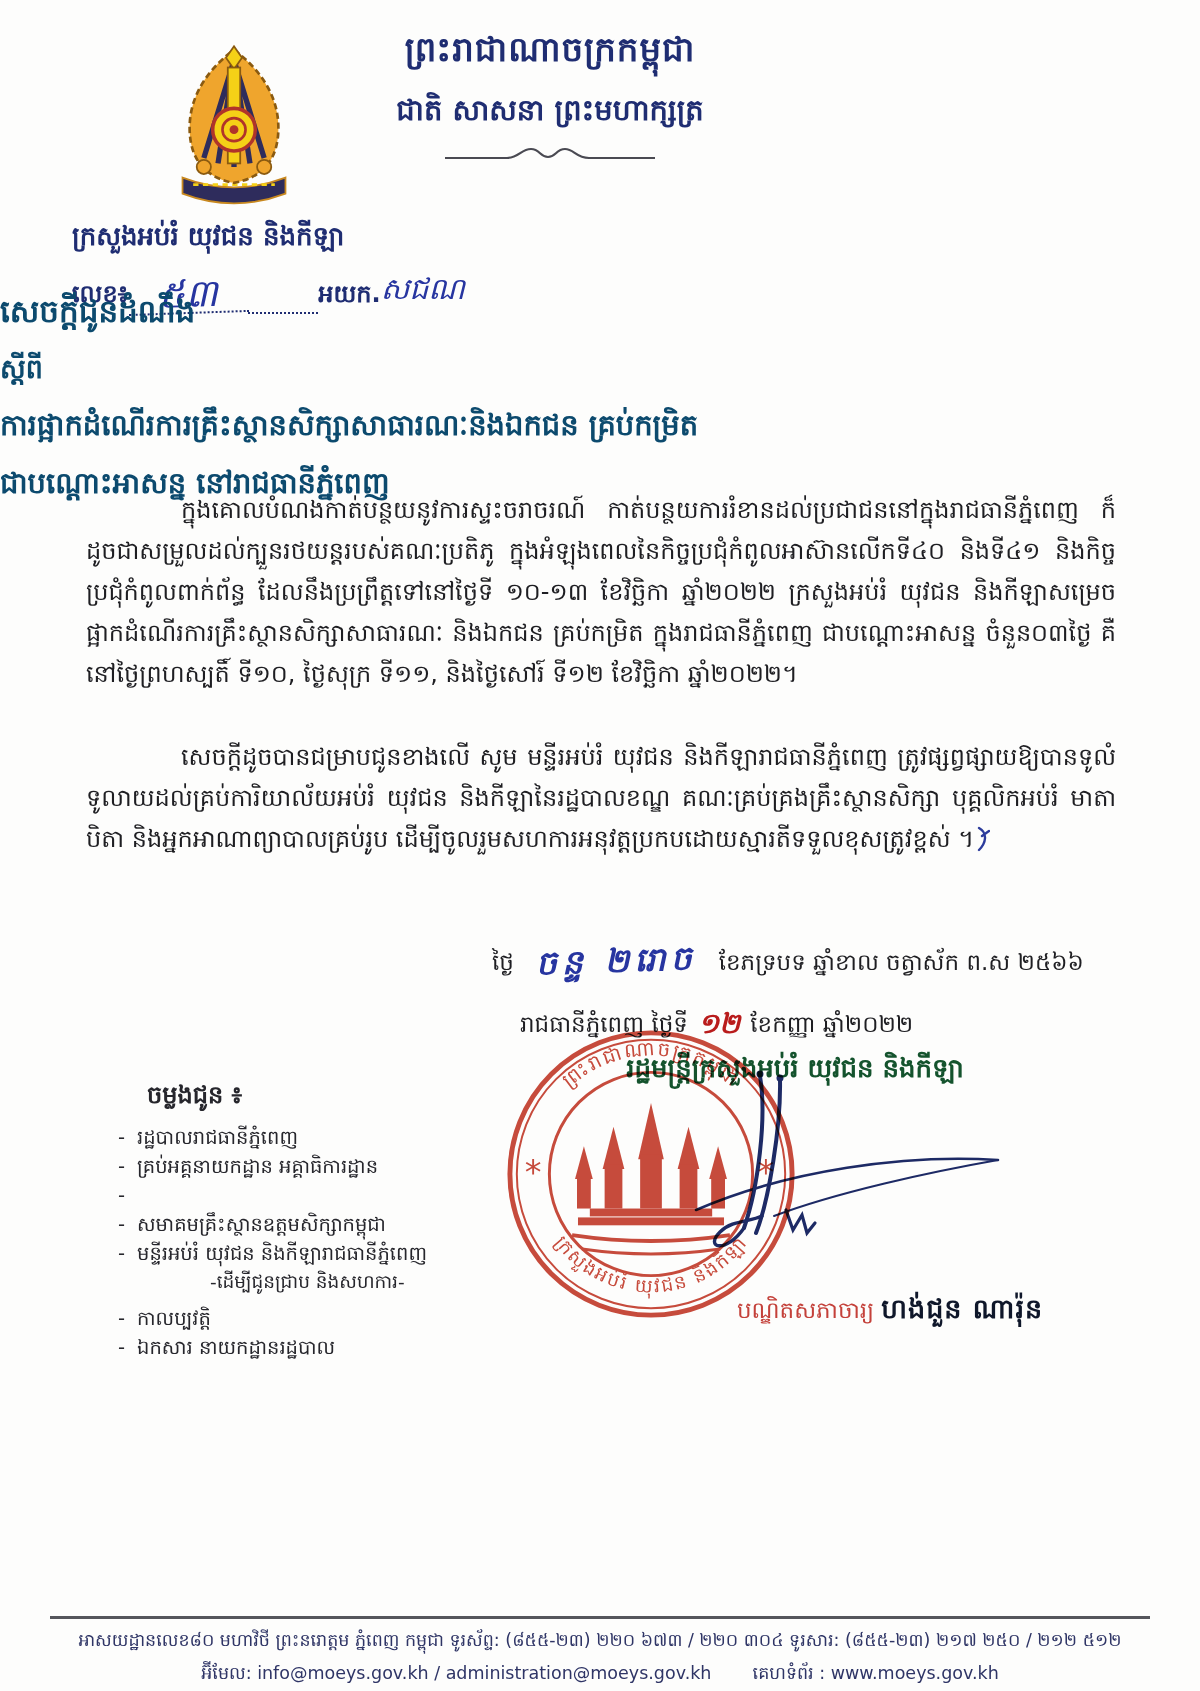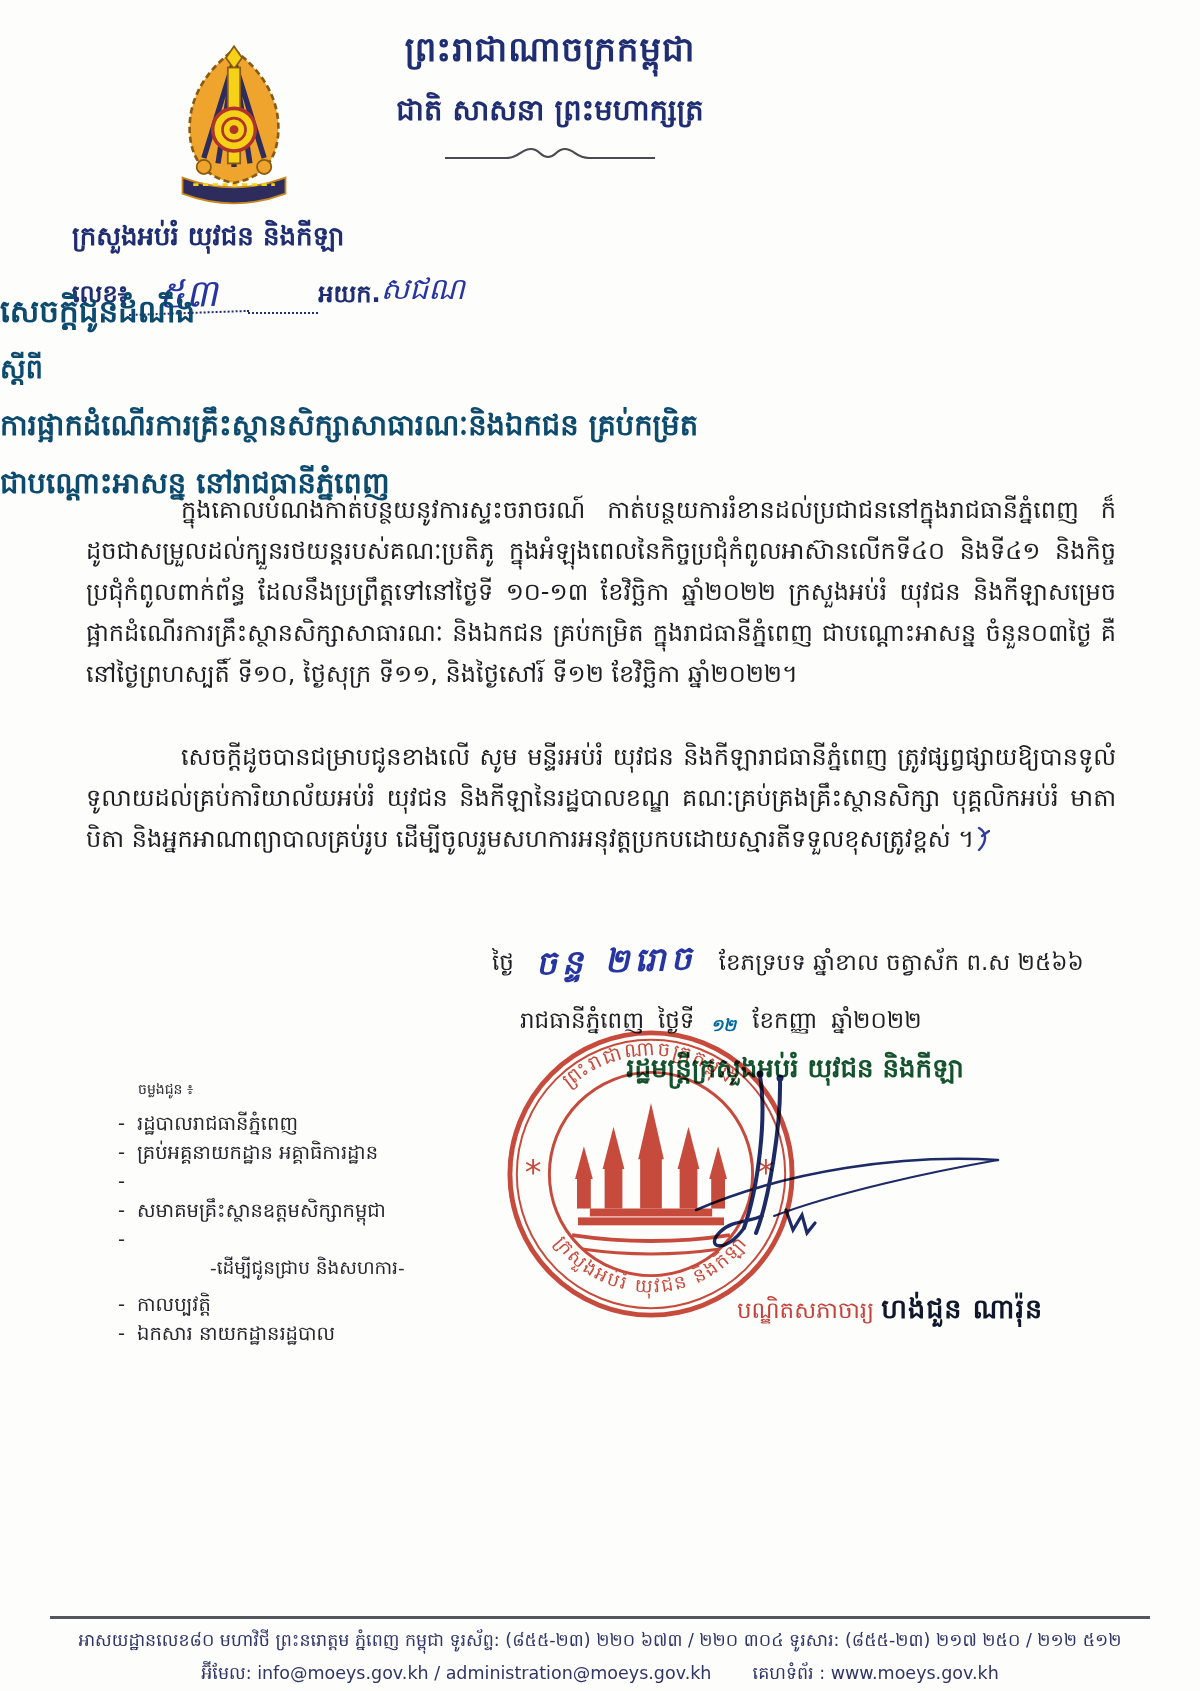--- a/index.html
+++ b/index.html
@@ -28,30 +28,30 @@
   .title-re{font-size:27px;font-weight:bold;margin-top:15px;}
   .title-sub{font-size:29px;font-weight:bold;margin-top:16px;}
   
   .body-block{position:absolute;left:86px;top:490px;width:1030px;font-size:24px;line-height:41px;text-align:justify;}
   .body-block p{margin:0;text-indent:95px;}
   .body-block p + p{margin-top:42px;}
   .paraph{display:inline-block;vertical-align:-6px;}
   
   .dateline1{position:absolute;left:492px;top:940px;width:620px;font-size:23px;display:flex;align-items:center;gap:22px;}
   .lunar-hand{font-size:33px;letter-spacing:5px;transform:rotate(-2deg);font-weight:bold;}
-  .dateline2{position:absolute;left:520px;top:1006px;width:560px;font-size:23px;display:flex;gap:16px;align-items:flex-end;font-family:Liberation Mono, monospace;}
-  .day-hand{font-weight:bold;font-size:17px;color:#0369a1;}
+  .dateline2{position:absolute;left:520px;top:1006px;width:560px;font-size:23px;display:flex;gap:10px;align-items:center;}
+  .day-hand{font-weight:bold;font-size:28px;color:#b91c1c;}
   .minister-line{position:absolute;left:500px;top:1052px;width:590px;text-align:center;font-size:26px;font-weight:bold;color:#14532d;}
   .seal{position:absolute;left:503px;top:1026px;width:296px;height:296px;mix-blend-mode:multiply;opacity:.92;}
   .signature{position:absolute;left:668px;top:1058px;width:360px;height:235px;mix-blend-mode:multiply;}
   .signer-name{position:absolute;left:700px;top:1292px;width:380px;text-align:center;color:#c4413a;font-size:23px;}
   .signer-name b{font-size:27px;color:#0f172a;letter-spacing:1px;}
   
   .cc-block{position:absolute;left:118px;top:1080px;width:400px;color:#26262c;}
-  .cc-header{font-size:14px;font-weight:normal;margin-left:20px;}
+  .cc-header{font-size:24px;font-weight:bold;margin-left:29px;}
   .cc-list{list-style:none;margin:8px 0 0;padding:0;font-size:19.5px;line-height:29px;}
   .cc-list li{display:flex;gap:12px;}
   .cc-dash{flex:0 0 auto;}
   .cc-note{margin:0 0 0 92px;font-size:18.5px;line-height:28px;}
   
   .footer{position:absolute;left:50px;top:1616px;width:1100px;border-top:3px solid #55565c;text-align:center;color:#2f3566;}
   .footer-line1{margin-top:10px;font-size:17.5px;}
   .footer-line2{margin-top:7px;font-size:17.5px;}
   .footer-line2 .sep{display:inline-block;width:30px;}
 </style>
@@ -184,20 +184,21 @@
         </li>
       <li>
           <span class="cc-dash">-</span>
         </li>
       <li>
           <span class="cc-dash">-</span>
           <span>សមាគមគ្រឹះស្ថានឧត្តមសិក្សាកម្ពុជា</span>
         </li>
       <li>
           <span class="cc-dash">-</span>
+          <span>មន្ទីរអប់រំ យុវជន និងកីឡារាជធានីភ្នំពេញ</span>
         </li>
     </ul>
     <div class="cc-note">-ដើម្បីជូនជ្រាប និងសហការ-</div>
     <ul class="cc-list">
       <li>
           <span class="cc-dash">-</span>
           <span>កាលប្បវត្តិ</span>
         </li>
       <li>
           <span class="cc-dash">-</span>

